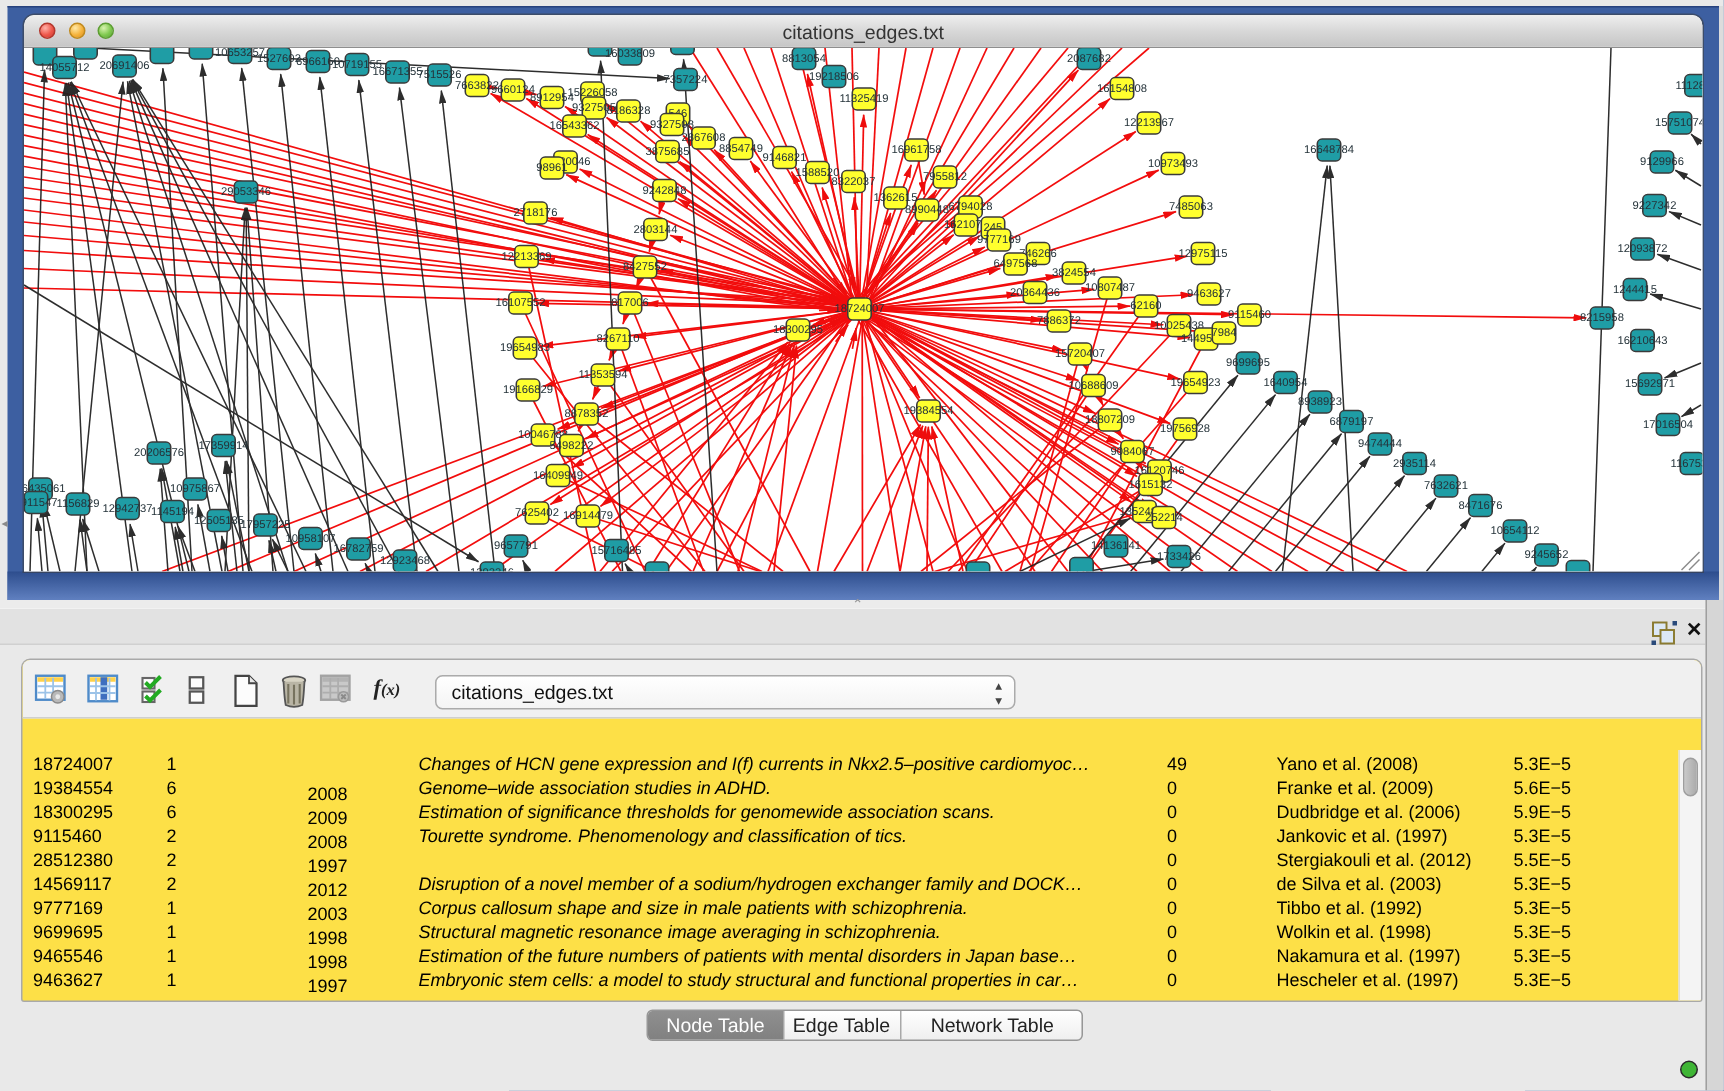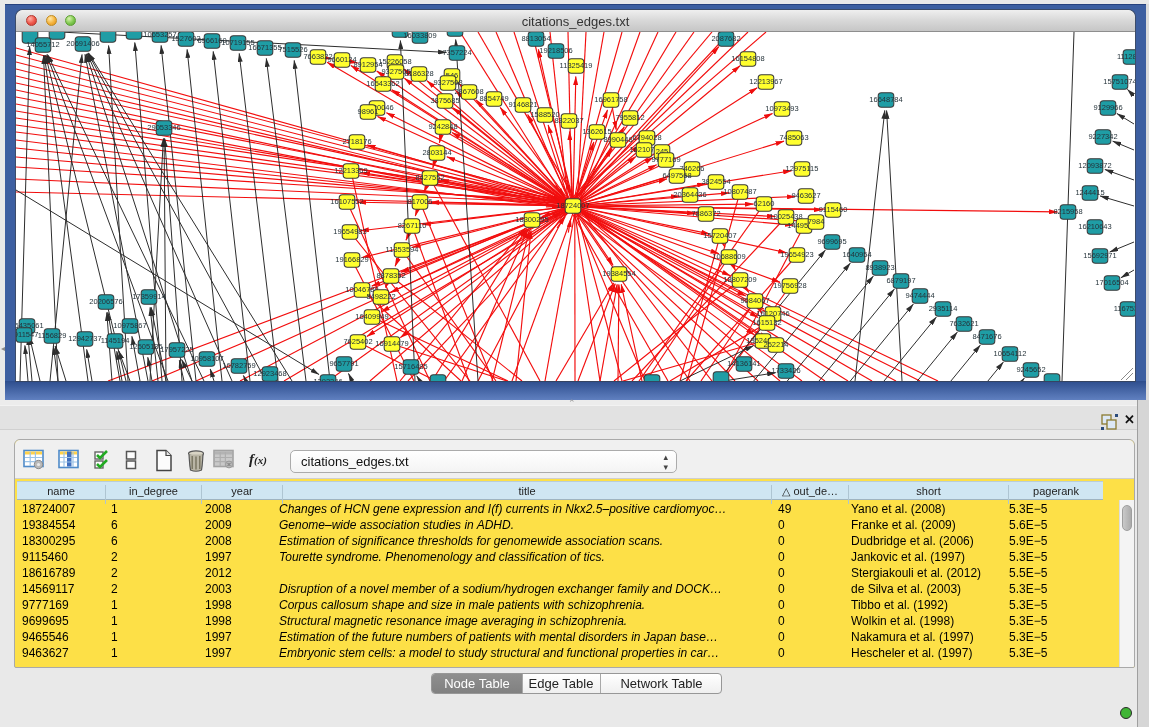--- a/index.html
+++ b/index.html
@@ -51,21 +51,21 @@
 
 
 #thead { position:absolute; left:2px; top:41px; width:1086px; height:19px;
   background:#cfe6f2; border-top:1px solid #b9cdd8; border-bottom:1px solid #9fb4c0; }
 #thead span { position:absolute; top:3px; font-size:11px; color:#222; text-align:center;
   border-left:1px solid #aec5d2; height:19px; }
 .trow { position:absolute; left:2px; width:1098px; height:16px; font-size:12px; color:#000; line-height:16px; }
 .trow span { position:absolute; white-space:nowrap; overflow:hidden; }
 .c1 { left:5px;  width:85px; }
 .c2 { left:94px; width:90px; }
-.c3 { left:188px; width:78px; }
+.c3 { left:188px; width:78px;margin-top:20px; }
 .c4 { left:262px; width:492px;font-style:italic; }
 .c5 { left:761px; width:70px; }
 .c6 { left:834px; width:158px; }
 .c7 { left:992px; width:95px; }
 
 
 #vsb { position:absolute; left:1104px; top:60px; width:15px; height:168px;
   background:#f4f4f4; border-left:1px solid #dcdcdc; }
 #vsb .th { position:absolute; left:2px; top:5px; width:10px; height:26px;
   background:linear-gradient(90deg,#c9c9c9,#ababab); border-radius:6px; border:1px solid #9e9e9e; }
@@ -706,29 +706,20 @@
     <span class="ic" style="left:198px"><svg width="22" height="21" viewBox="0 0 22 21">
             <rect x="1" y="1.5" width="19" height="16" fill="#c9c9c9" stroke="#a3a3a3" stroke-width="1.6"></rect>
             <rect x="2" y="2.5" width="17" height="3" fill="#b3b3b3"></rect>
             <path d="M7.2 3 V17 M12.4 3 V17 M2 8.5 H19 M2 12.7 H19" stroke="#aeaeae" stroke-width="1.2" fill="none"></path>
             <circle cx="16" cy="15.5" r="3.4" fill="#bdbdbd" stroke="#9a9a9a"></circle>
             <path d="M14.5 14 l3 3 M17.5 14 l-3 3" stroke="#8a8a8a" stroke-width="1.2"></path>
           </svg></span>
     <span class="ic" style="left:234px;top:11px;font-family:'Liberation Serif',serif;font-style:italic;font-size:15px;font-weight:bold;color:#222">f<span style="font-size:11px">(x)</span></span>
   </div>
   <div id="combo">citations_edges.txt<span class="ud">▴<br>▾</span></div>
-  <div id="thead">
-    <span style="left:0;width:88px;border-left:none">name</span>
-    <span style="left:88px;width:96px">in_degree</span>
-    <span style="left:184px;width:81px">year</span>
-    <span style="left:265px;width:489px">title</span>
-    <span style="left:754px;width:77px">△ out_de…</span>
-    <span style="left:831px;width:160px">short</span>
-    <span style="left:991px;width:95px">pagerank</span>
-  </div>
   <div class="trow" style="top:61px">
         <span class="c1">18724007</span>
         <span class="c2">1</span>
         <span class="c3">2008</span>
         <span class="c4">Changes of HCN gene expression and I(f) currents in Nkx2.5–positive cardiomyoc…</span>
         <span class="c5">49</span>
         <span class="c6">Yano et al. (2008)</span>
         <span class="c7">5.3E−5</span>
       </div>
       <div class="trow" style="top:77px">
@@ -752,21 +743,21 @@
       <div class="trow" style="top:109px">
         <span class="c1">9115460</span>
         <span class="c2">2</span>
         <span class="c3">1997</span>
         <span class="c4">Tourette syndrome. Phenomenology and classification of tics.</span>
         <span class="c5">0</span>
         <span class="c6">Jankovic et al. (1997)</span>
         <span class="c7">5.3E−5</span>
       </div>
       <div class="trow" style="top:125px">
-        <span class="c1">18616789</span>
+        <span class="c1">28512380</span>
         <span class="c2">2</span>
         <span class="c3">2012</span>
         <span class="c5">0</span>
         <span class="c6">Stergiakouli et al. (2012)</span>
         <span class="c7">5.5E−5</span>
       </div>
       <div class="trow" style="top:141px">
         <span class="c1">14569117</span>
         <span class="c2">2</span>
         <span class="c3">2003</span>

